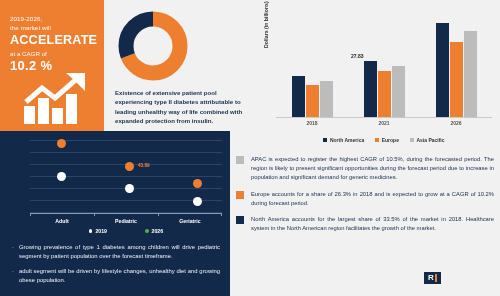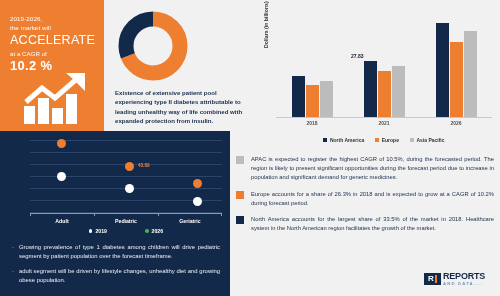--- a/index.html
+++ b/index.html
@@ -12,21 +12,21 @@
   #page { position: relative; width: 500px; height: 296px; background: #f1f1f1; }
 
   
   .orange-panel {
     position: absolute; left: 0; top: 0; width: 104px; height: 131px;
     background: #ef7f30;
     color: #ffffff;
     padding: 14px 8px 0 10px;
   }
   .op-line1 { font-size: 6.2px; line-height: 9px; letter-spacing: .1px; }
-  .op-accelerate { font-size: 12.6px; font-weight: normal; letter-spacing: .2px; line-height: 15px; margin-top: 1px; }
+  .op-accelerate { font-size: 12.6px; font-weight: bold; letter-spacing: .2px; line-height: 15px; margin-top: 1px; }
   .op-line3 { font-size: 6.2px; line-height: 9px; margin-top: 1px; }
   .op-cagr { font-size: 13px; font-weight: bold; line-height: 15px; letter-spacing: .3px; }
   .growth-icon { position: absolute; left: 22px; top: 72px; width: 74px; height: 52px; }
 
   
   .donut-wrap { position: absolute; left: 112px; top: 6px; width: 82px; height: 80px; }
   .donut-label {
     position: absolute; left: 200px; top: 14px; width: 58px;
   }
   .donut-pct { color: #ef7f30; font-size: 12.5px; font-weight: bold; line-height: 14px; letter-spacing: .2px; }
@@ -253,19 +253,15 @@
       <span class="note-swatch" style="background:#12294a"></span>
       <span class="note-text">North America accounts for the largest share of 33.5% of the market in 2018. Healthcare system in the North American region facilitates the growth of the market.</span>
     </div>
   </div>
 
   <div class="logo">
     <span class="logo-mark">
       <span class="logo-mark-r">R</span>
       <span class="logo-mark-bar"></span>
     </span>
-    <span class="logo-texts">
-      <span class="logo-main" style="display:block">REPORTS</span>
-      <span class="logo-sub" style="display:block">AND DATA....</span>
-    </span>
   </div>
 
 </div>
 
 </body></html>

